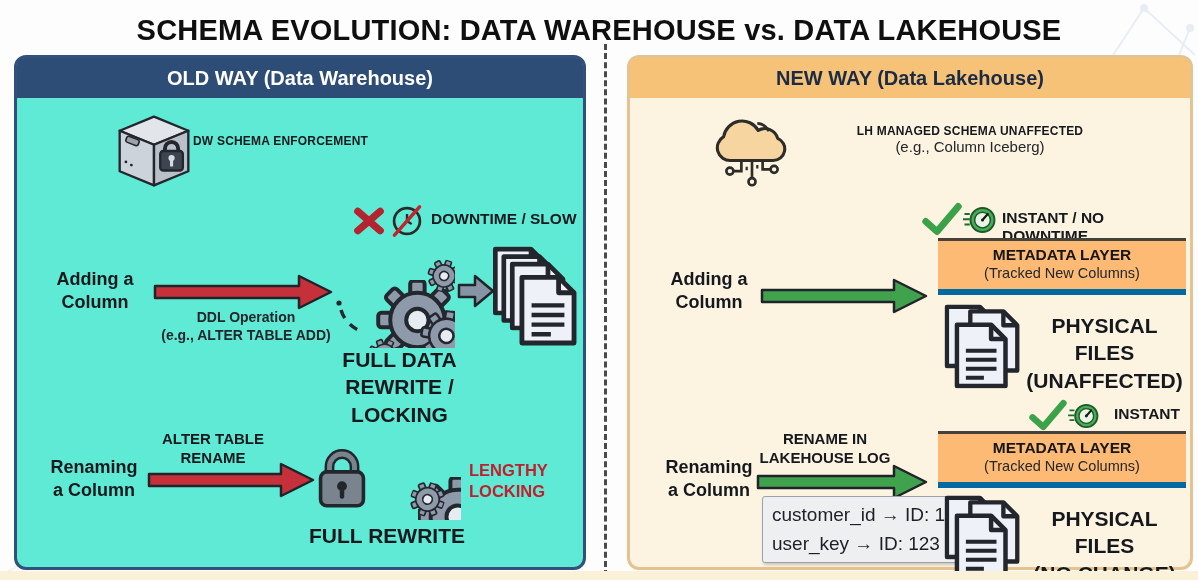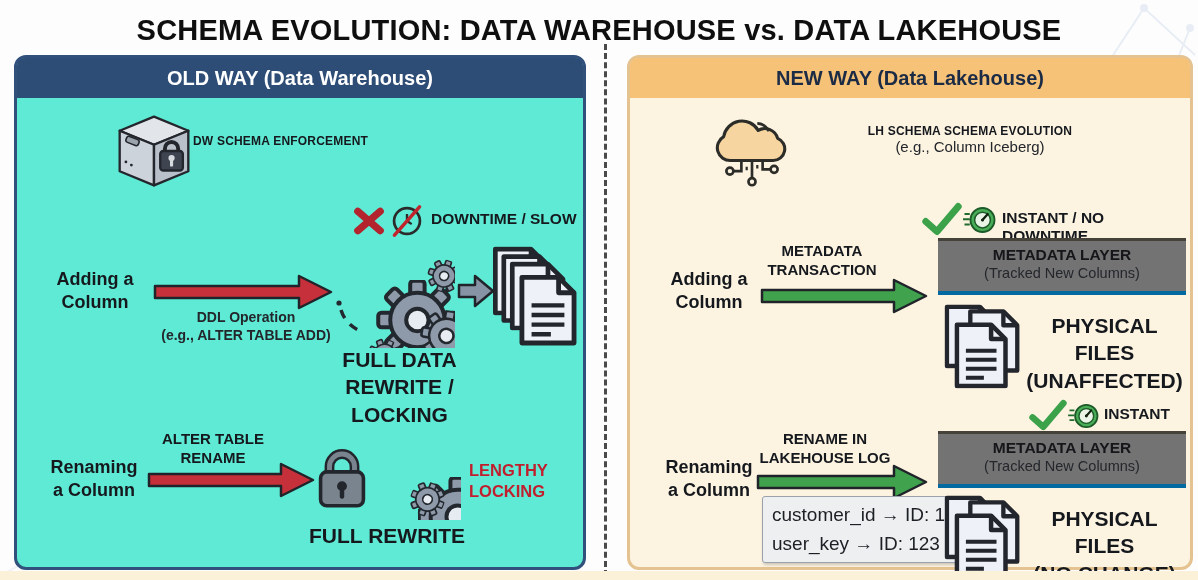--- a/index.html
+++ b/index.html
@@ -15,21 +15,21 @@
   .left-h{background:#2e4d76;color:#ffffff;}
   .right-h{background:#f6c277;color:#1b2b45;}
   .h2{font-size:12px;font-weight:700;color:#15181d;letter-spacing:.2px;}
   .sub-line{font-size:15px;font-weight:400;color:#23262b;}
   .row-label{font-size:18px;font-weight:700;color:#15181d;text-align:center;line-height:1.25;}
   .arrow-label{font-size:14px;font-weight:600;color:#23262b;text-align:center;line-height:1.3;}
   .arrow-label-bold{font-size:15px;font-weight:700;color:#15181d;text-align:center;line-height:1.25;}
   .caption{font-size:21px;font-weight:700;color:#15181d;text-align:center;line-height:1.3;}
   .status-label{font-size:15.5px;font-weight:700;color:#15181d;}
   .warning{font-size:16.5px;font-weight:800;color:#c11f2e;line-height:1.3;}
-  .meta-box{background:#737373;border-top:3px solid #45423a;border-bottom:4px solid #0369a1;text-align:center;box-sizing:border-box;padding-top:5px;}
+  .meta-box{background:#fdba74;border-top:3px solid #45423a;border-bottom:6px solid #0369a1;text-align:center;box-sizing:border-box;padding-top:5px;}
   .meta-title{font-size:15.5px;font-weight:800;color:#15151a;}
   .meta-sub{font-size:14.5px;color:#23262b;margin-top:1px;}
   .code-box{background:#edeff1;border:1.5px solid #9aa2ab;border-radius:3px;font-size:19px;color:#1c1f24;padding:4px 9px;line-height:1.5;box-shadow:1px 2px 3px rgba(0,0,0,.18);}
   .bottom-strip{position:absolute;left:0;bottom:0;width:100%;height:9px;background:#fbf0d8;}
   .deco{position:absolute;opacity:.6;}
   svg{display:block;}
 </style>
 </head>
 <body>
 
@@ -203,21 +203,21 @@
             <path d="M52 57 v20"></path>
             <path d="M64 57 v10 h9"></path>
           <path d="M46 64 v4 M58 62 v4" stroke-width="2.5"></path>
           <circle cx="27" cy="69" r="4" fill="#fcf3e1"></circle>
             <circle cx="52" cy="81" r="4" fill="#fcf3e1"></circle>
             <circle cx="77" cy="67" r="4" fill="#fcf3e1"></circle>
         </g>
       </svg>
     </div>
     <div class="abs" style="left:170px;top:66px;width:340px;text-align:center">
-      <div class="h2">LH SCHEMA SCHEMA EVOLUTION</div>
+      <div class="h2">LH MANAGED SCHEMA UNAFFECTED</div>
       <div class="sub-line">(e.g., Column Iceberg)</div>
     </div>
 
     <div class="abs" style="left:292px;top:143px;width:40px;height:36px">
       <svg width="40" height="36" viewBox="0 0 64 56">
           <path d="M6 32 L24 48 L58 8" fill="none" stroke="#3ba24a" stroke-width="11" stroke-linecap="round" stroke-linejoin="round"></path>
         </svg>
     </div>
     <div class="abs" style="left:333px;top:147px;width:33px;height:30px">
       <svg width="33" height="30" viewBox="0 0 44 40">
@@ -225,22 +225,20 @@
         <circle cx="26" cy="20" r="16" fill="#49ad58" stroke="#1c5a28" stroke-width="2.5"></circle>
         <circle cx="26" cy="20" r="10.5" fill="#e9f4e6" stroke="#1c5a28" stroke-width="2"></circle>
         <path d="M26 20 L33 12" stroke="#112211" stroke-width="3" stroke-linecap="round"></path>
           <circle cx="26" cy="20" r="2" fill="#112211"></circle>
       </svg>
     </div>
     <div class="abs status-label" style="left:372px;top:151px">INSTANT / NO DOWNTIME</div>
 
     <div class="abs row-label ml" style="left:24px;top:210px;width:110px">Adding a
 Column</div>
-    <div class="abs arrow-label-bold ml" style="left:122px;top:184px;width:140px">METADATA
-TRANSACTION</div>
     <div class="abs" style="left:130px;top:220px">
       <svg width="168" height="36" viewBox="0 0 168 36">
         <polygon points="2,12 134,12 134,2 166,18 134,34 134,24 2,24" fill="#41a24e" stroke="#20242a" stroke-width="2.5" stroke-linejoin="round"></polygon>
       </svg>
     </div>
     <div class="abs meta-box" style="left:308px;top:180px;width:248px;height:57px">
       <div class="meta-title">METADATA LAYER</div>
       <div class="meta-sub">(Tracked New Columns)</div>
     </div>
     <div class="abs" style="left:312px;top:246px;width:82px;height:90px">
@@ -260,21 +258,21 @@
     </div>
     <div class="abs" style="left:438px;top:344px;width:31px;height:28px">
       <svg width="31" height="28" viewBox="0 0 44 40">
         <path d="M2 12 h7 M0 19 h9 M2 26 h7" stroke="#1e6b2d" stroke-width="2.5"></path>
         <circle cx="26" cy="20" r="16" fill="#49ad58" stroke="#1c5a28" stroke-width="2.5"></circle>
         <circle cx="26" cy="20" r="10.5" fill="#e9f4e6" stroke="#1c5a28" stroke-width="2"></circle>
         <path d="M26 20 L33 12" stroke="#112211" stroke-width="3" stroke-linecap="round"></path>
           <circle cx="26" cy="20" r="2" fill="#112211"></circle>
       </svg>
     </div>
-    <div class="abs status-label" style="left:474px;top:347px">INSTANT</div>
+    <div class="abs status-label" style="left:484px;top:347px">INSTANT</div>
 
     <div class="abs row-label ml" style="left:20px;top:398px;width:118px">Renaming
 a Column</div>
     <div class="abs arrow-label-bold ml" style="left:120px;top:372px;width:150px">RENAME IN
 LAKEHOUSE LOG</div>
     <div class="abs" style="left:126px;top:406px">
       <svg width="172" height="36" viewBox="0 0 172 36">
         <polygon points="2,12 138,12 138,2 170,18 138,34 138,24 2,24" fill="#41a24e" stroke="#20242a" stroke-width="2.5" stroke-linejoin="round"></polygon>
       </svg>
     </div>

